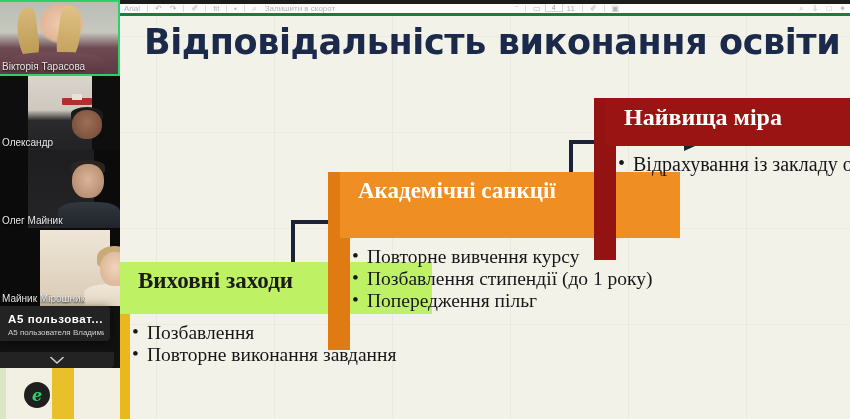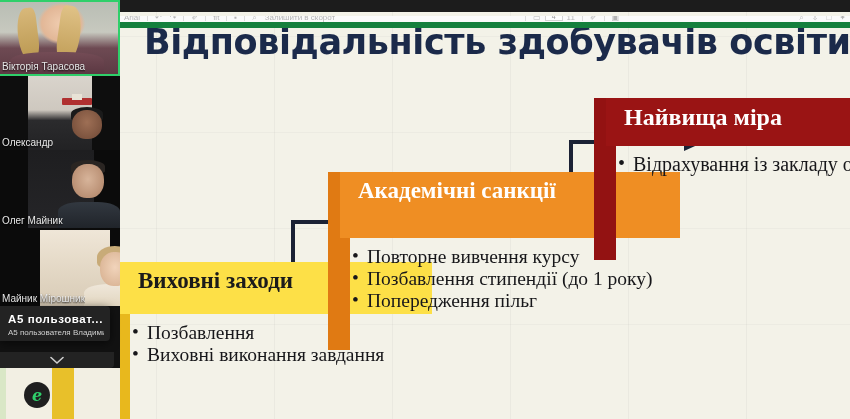--- a/index.html
+++ b/index.html
@@ -12,23 +12,23 @@
 
   #app {
     position: relative;
     width: 850px; height: 419px;
     overflow: hidden;
   }
 
   
   .toolbar {
     position: absolute;
-    left: 120px; top: 16px; width: 730px; height: 12px;
+    left: 120px; top: 4px; width: 730px; height: 12px;
     background: #fbfbfb;
-    border-bottom: 6px solid #15803d;
+    border-bottom: 3px solid #15803d;
     display: flex;
     align-items: flex-end;
     overflow: hidden;
     z-index: 30;
     text-align: center;
   }
   .tb-group { display: flex; align-items: flex-end; height: 12px; }
   .tb-item {
     height: 12px;
     display: flex; align-items: flex-end; justify-content: center;
@@ -133,21 +133,21 @@
     left: 12px; top: 0; width: 340px; height: 66px;
     background: #ef8e23; font-size: 23px;
   }
   #stage-orange .bullets { left: 24px; top: 74px; width: 356px; font-size: 19.5px; }
 
   
   #stage-yellow { left: -12px; top: 250px; width: 360px; height: 180px; z-index: 10; }
   #stage-yellow .rail { width: 22px; height: 160px; background: #e8b81d; }
   #stage-yellow .bar {
     left: 12px; top: 0; width: 312px; height: 52px;
-    background: #fde047; font-size: 23px; color: #1b1b1b;
+    background: #bef264; font-size: 23px; color: #1b1b1b;
   }
   #stage-yellow .bullets { left: 24px; top: 60px; width: 330px; font-size: 19.5px; }
 
   
   .arrow { position: absolute; z-index: 9; }
   #arrow-1 { left: 168px; top: 198px; }
   #arrow-2 { left: 446px; top: 118px; }
 
   
   .videopanel {
@@ -388,38 +388,38 @@
       <div class="tb-item">⇩</div>
       <div class="tb-item">□</div>
       <div class="tb-item">✦</div>
     </div>
   </div>
 
   <div class="slide">
     <div class="slide-tint"></div>
     <div class="slide-grid"></div>
 
-    <div class="slide-title">Відповідальність здобувачів освіти</div>
+    <div class="slide-title">Відповідальність виконання освіти</div>
 
     <svg class="arrow" id="arrow-1" width="150" height="62" viewBox="0 0 150 62">
       <path d="M5,57 L5,12 L128,12" fill="none" stroke="#1b2235" stroke-width="4"></path>
       <path d="M126,3 L146,12 L126,21 Z" fill="#1b2235"></path>
     </svg>
 
     <svg class="arrow" id="arrow-2" width="142" height="62" viewBox="0 0 142 62">
       <path d="M5,58 L5,12 L120,12" fill="none" stroke="#1b2235" stroke-width="4"></path>
       <path d="M118,3 L138,12 L118,21 Z" fill="#1b2235"></path>
     </svg>
 
     <div class="stage" id="stage-yellow">
       <div class="rail"></div>
       <div class="bar">Виховні заходи</div>
       <ul class="bullets">
         <li>Позбавлення</li>
-        <li>Виховні виконання завдання</li>
+        <li>Повторне виконання завдання</li>
       </ul>
     </div>
 
     <div class="stage" id="stage-orange">
       <div class="rail"></div>
       <div class="bar">Академічні санкції</div>
       <ul class="bullets">
         <li>Повторне вивчення курсу</li>
         <li>Позбавлення стипендії (до 1 року)</li>
         <li>Попередження пільг</li>

